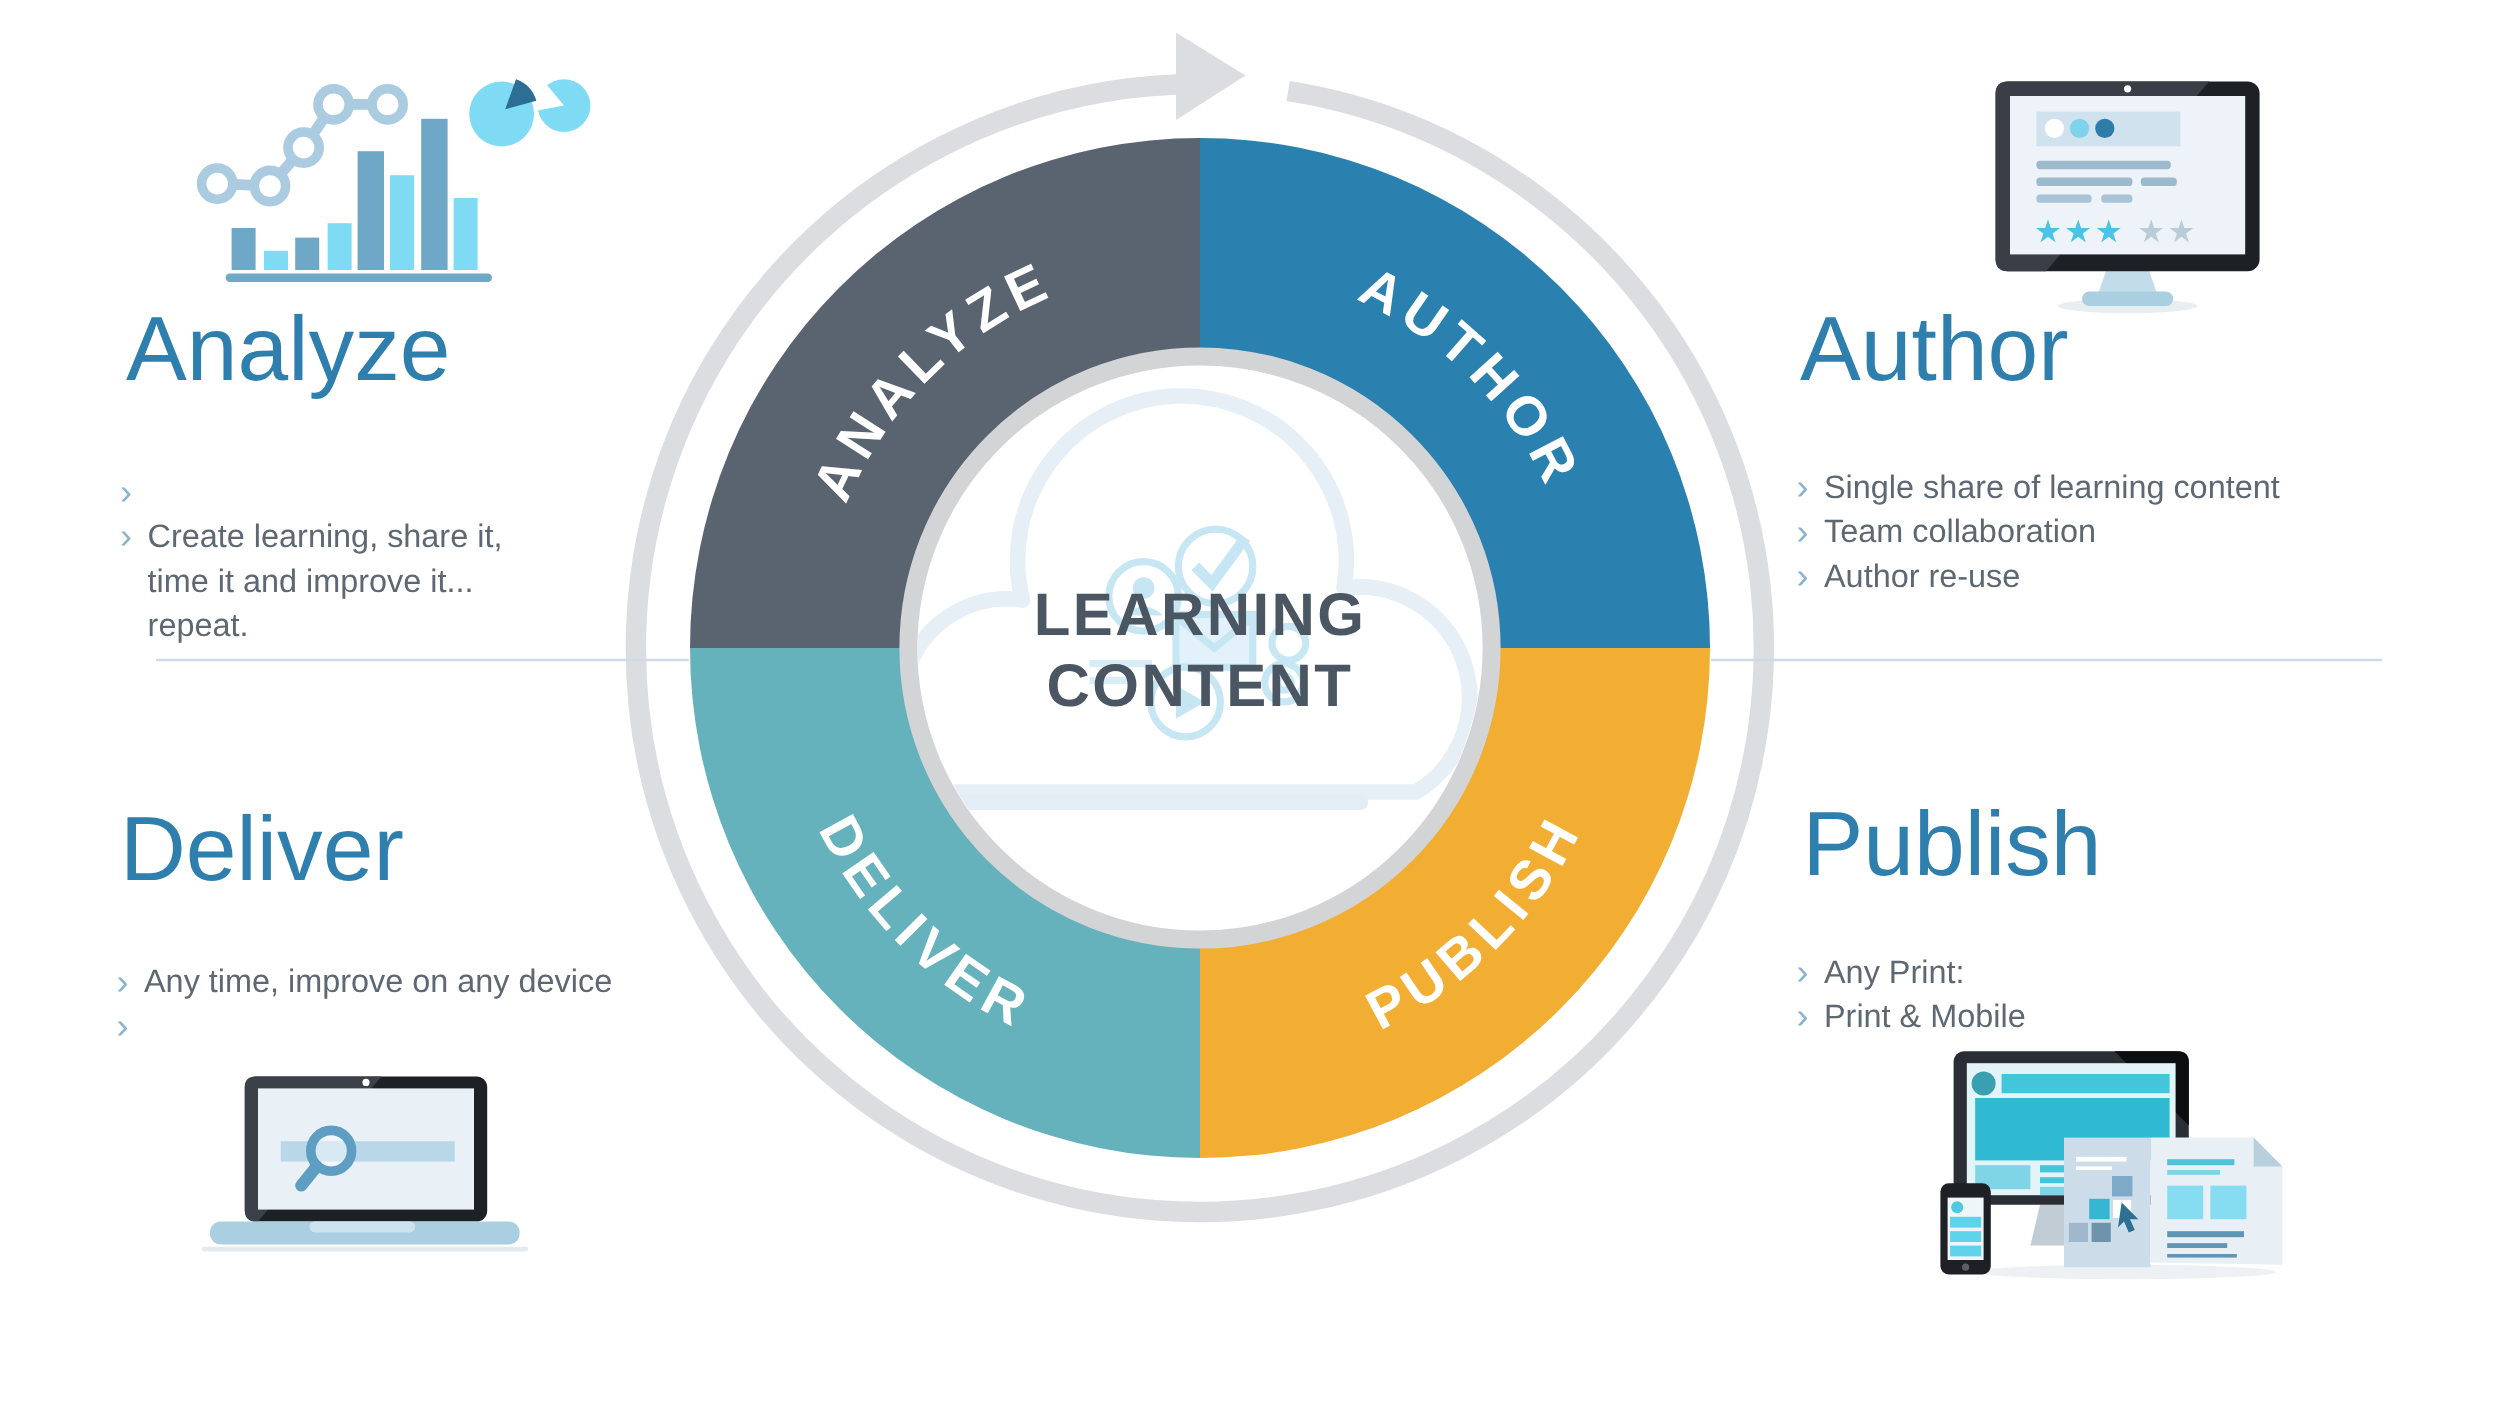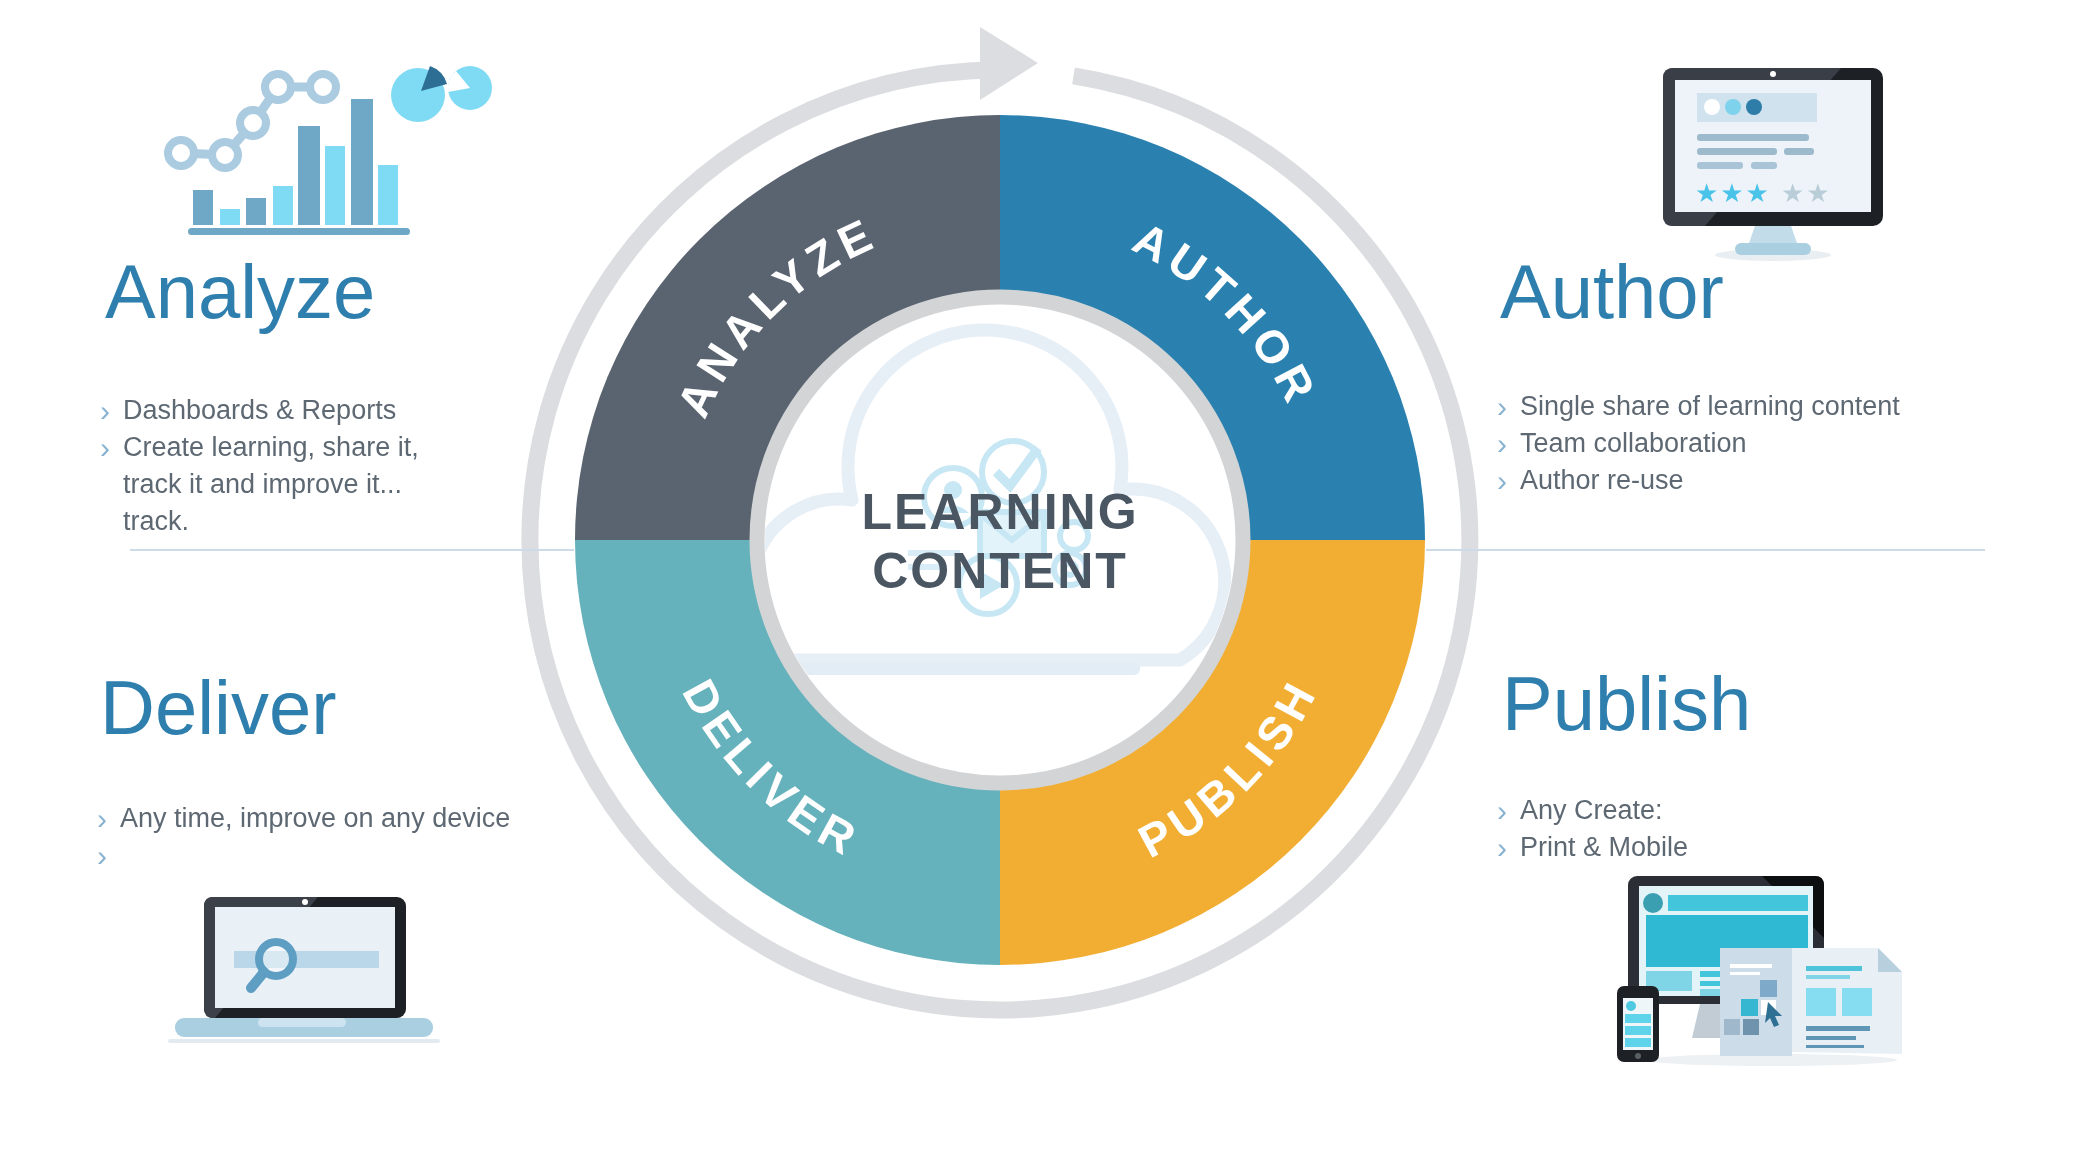--- a/index.html
+++ b/index.html
@@ -71,25 +71,24 @@
     <circle cx="322" cy="38" r="22" fill="#7fdbf4"></circle>
     <path d="M 322 38 L 300 42 A 22 22 0 0 1 308 21 Z" fill="#ffffff"></path>
   </g>
 </svg>
 
 <div class="abs sec-title" style="left:105px;top:252px;">Analyze</div>
 
 <ul class="abs bullets w-analyze" style="left:100px;top:392px;">
   <li>
     <span class="chev">›</span>
-    <span class="btxt">Dashboards &amp; Reports</span>
-  </li>
-  <li>
-    <span class="chev">›</span>
-    <span class="btxt">Create learning, share it, track it and improve it... track.</span>
+  </li>
+  <li>
+    <span class="chev">›</span>
+    <span class="btxt">Create learning, share it, time it and improve it... repeat.</span>
   </li>
 </ul>
 
 <svg class="abs" style="left:1655px;top:62px;" width="236" height="202" viewBox="0 0 236 202">
   <ellipse cx="118" cy="193" rx="58" ry="6" fill="#e9eef2"></ellipse>
   <path d="M 102 158 L 134 158 L 143 184 L 93 184 Z" fill="#c3dcea"></path>
   <rect x="80" y="181" width="76" height="12" rx="6" fill="#a9cfe0"></rect>
   <rect x="8" y="6" width="220" height="158" rx="10" fill="#1d2025"></rect>
   <path d="M 18 6 L 186 6 L 50 164 L 18 164 Q 8 164 8 154 L 8 16 Q 8 6 18 6 Z" fill="#3a3e46"></path>
   <circle cx="118" cy="12" r="3" fill="#ffffff"></circle>
@@ -151,21 +150,21 @@
   </g>
   <rect x="7" y="130" width="258" height="19" rx="9" fill="#a9cfe0"></rect>
   <rect x="90" y="130" width="88" height="9" rx="4.5" fill="#cde4f0"></rect>
 </svg>
 
 <div class="abs sec-title" style="left:1502px;top:664px;">Publish</div>
 
 <ul class="abs bullets w-wide" style="left:1497px;top:792px;">
   <li>
     <span class="chev">›</span>
-    <span class="btxt">Any Create:</span>
+    <span class="btxt">Any Print:</span>
   </li>
   <li>
     <span class="chev">›</span>
     <span class="btxt">Print &amp; Mobile</span>
   </li>
 </ul>
 
 <svg class="abs" style="left:1612px;top:868px;" width="312" height="215" viewBox="0 0 312 215">
   <ellipse cx="160" cy="192" rx="125" ry="6" fill="#edf1f4"></ellipse>
 

